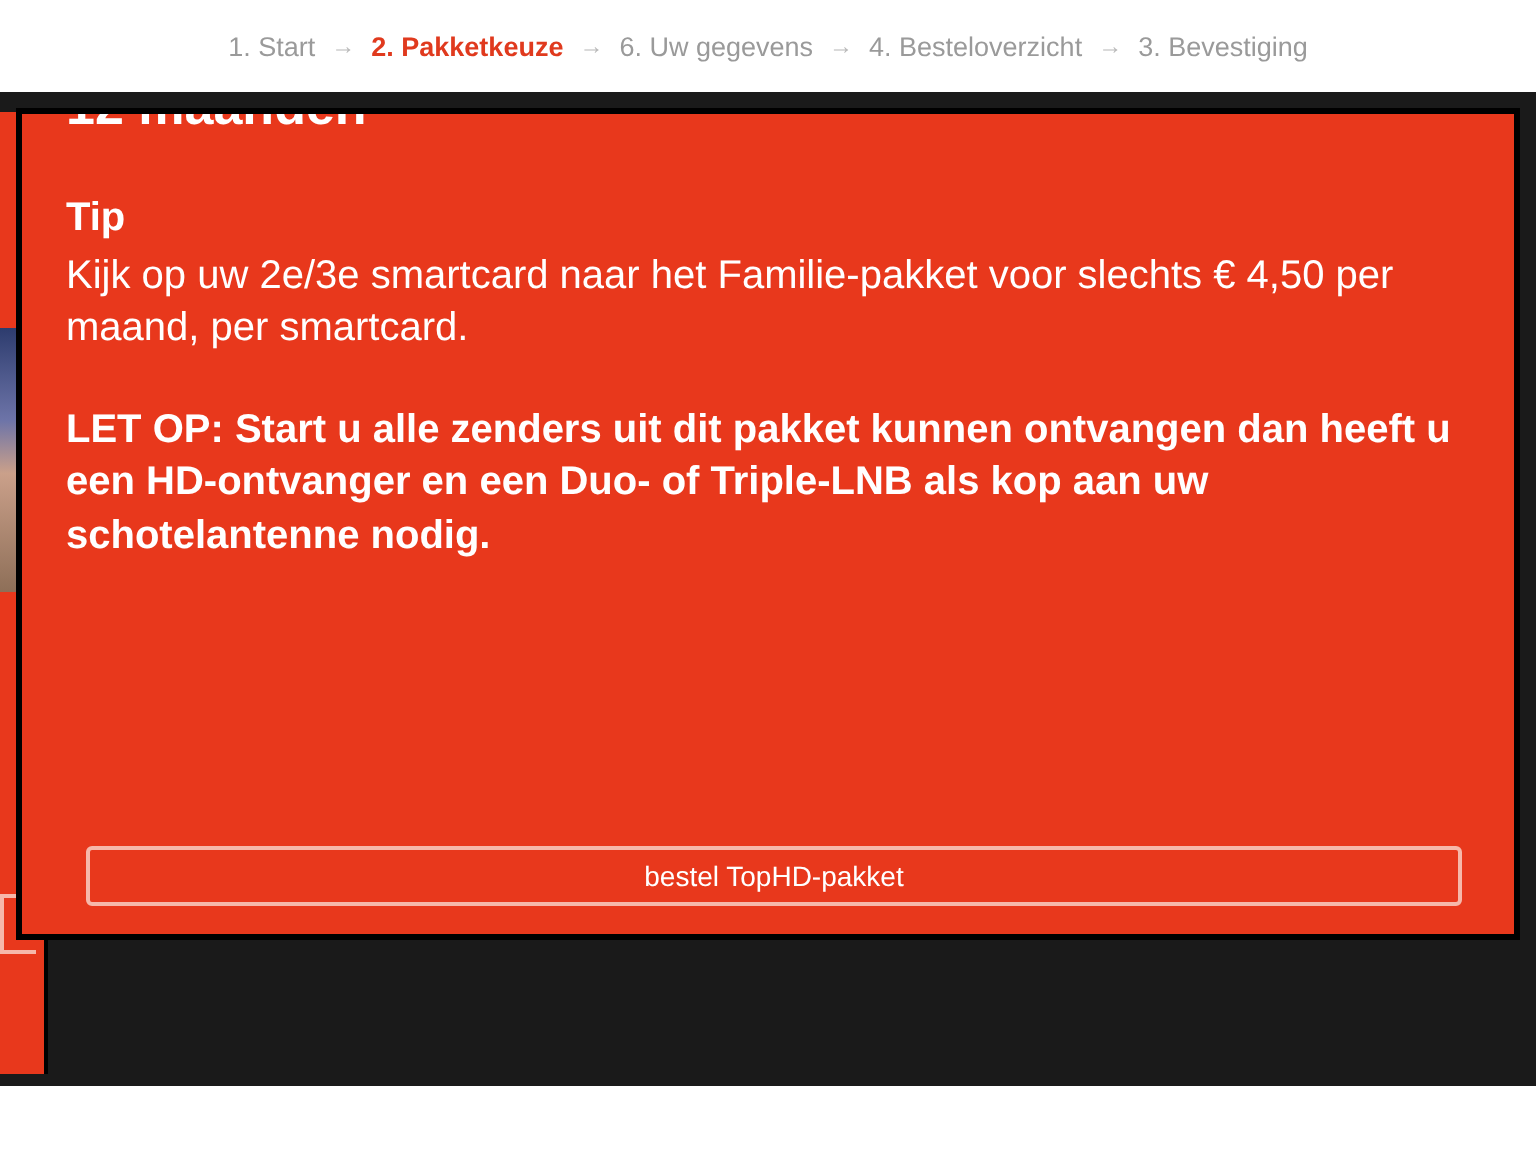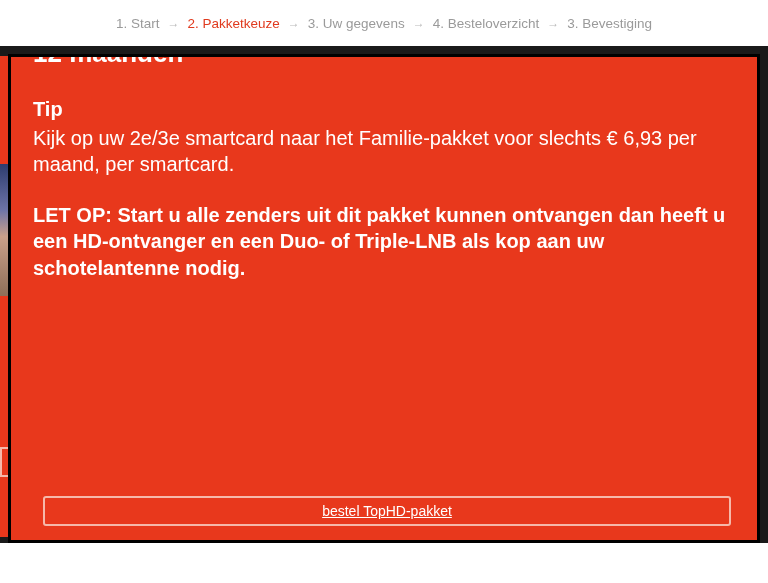--- a/index.html
+++ b/index.html
@@ -33,21 +33,21 @@
     font-size: 13.5px;
     color: #8a8a8a;
     background: #ffffff;
   }
   .step {
     white-space: nowrap;
     color: #9a9a9a;
   }
   .step.active {
     color: #e03a1e;
-    font-weight: normal;
+    font-weight: bold;
   }
   .step-arrow {
     color: #b9b9b9;
     font-size: 12px;
     padding: 0 2px;
   }
 
   
   .backdrop {
     position: absolute;
@@ -77,21 +77,21 @@
     height: 132px;
     background: linear-gradient(180deg, #2d3c6e 0%, #6d74a8 35%, #caa08a 55%, #8e6f58 100%);
   }
 
   
   .panel {
     position: absolute;
     left: 8px;
     top: 54px;
     width: 752px;
-    height: 489px;
+    height: 416px;
     background: #e8381c;
     border: 3px solid #000000;
     box-sizing: border-box;
     overflow: hidden;
   }
 
   .panel-inner {
     position: absolute;
     left: 22px;
     top: -18px;
@@ -142,21 +142,20 @@
     background: #e8381c;
     border: 2px solid #f6b8aa;
     border-radius: 3px;
     color: #ffffff;
     font-size: 14px;
     display: flex;
     align-items: center;
     justify-content: center;
     box-sizing: border-box;
     cursor: pointer;
-    text-decoration: underline;
   }
 
   .order-btn-ghost {
     position: absolute;
     left: 0;
     bottom: 60px;
     width: 18px;
     height: 30px;
     background: #e8381c;
     border: 2px solid #f6b8aa;
@@ -176,42 +175,42 @@
 </head>
 <body>
 
 <div class="page">
 
   <div class="steps">
     <span class="step">1. Start</span>
     <span class="step-arrow">→</span>
     <span class="step active">2. Pakketkeuze</span>
     <span class="step-arrow">→</span>
-    <span class="step">3. Uw gegevens</span>
+    <span class="step">6. Uw gegevens</span>
     <span class="step-arrow">→</span>
     <span class="step">4. Besteloverzicht</span>
     <span class="step-arrow">→</span>
     <span class="step">3. Bevestiging</span>
   </div>
 
   <div class="backdrop"></div>
 
   <div class="left-strip">
     <div class="portrait"></div>
     <div class="order-btn-ghost"></div>
   </div>
 
   <div class="panel">
     <div class="panel-inner">
 
       <h2 class="clipped-heading">12 maanden</h2>
 
       <div class="block">
         <p class="block-title">Tip</p>
-        <p class="block-body">Kijk op uw 2e/3e smartcard naar het Familie-pakket voor slechts € 6,93 per maand, per smartcard.</p>
+        <p class="block-body">Kijk op uw 2e/3e smartcard naar het Familie-pakket voor slechts € 4,50 per maand, per smartcard.</p>
       </div>
 
       <div class="block">
       </div>
 
       <p class="notice">LET OP: Start u alle zenders uit dit pakket kunnen ontvangen dan heeft u een HD-ontvanger en een Duo- of Triple-LNB als kop aan uw schotelantenne nodig.</p>
 
     </div>
 
     <div class="order-btn">

